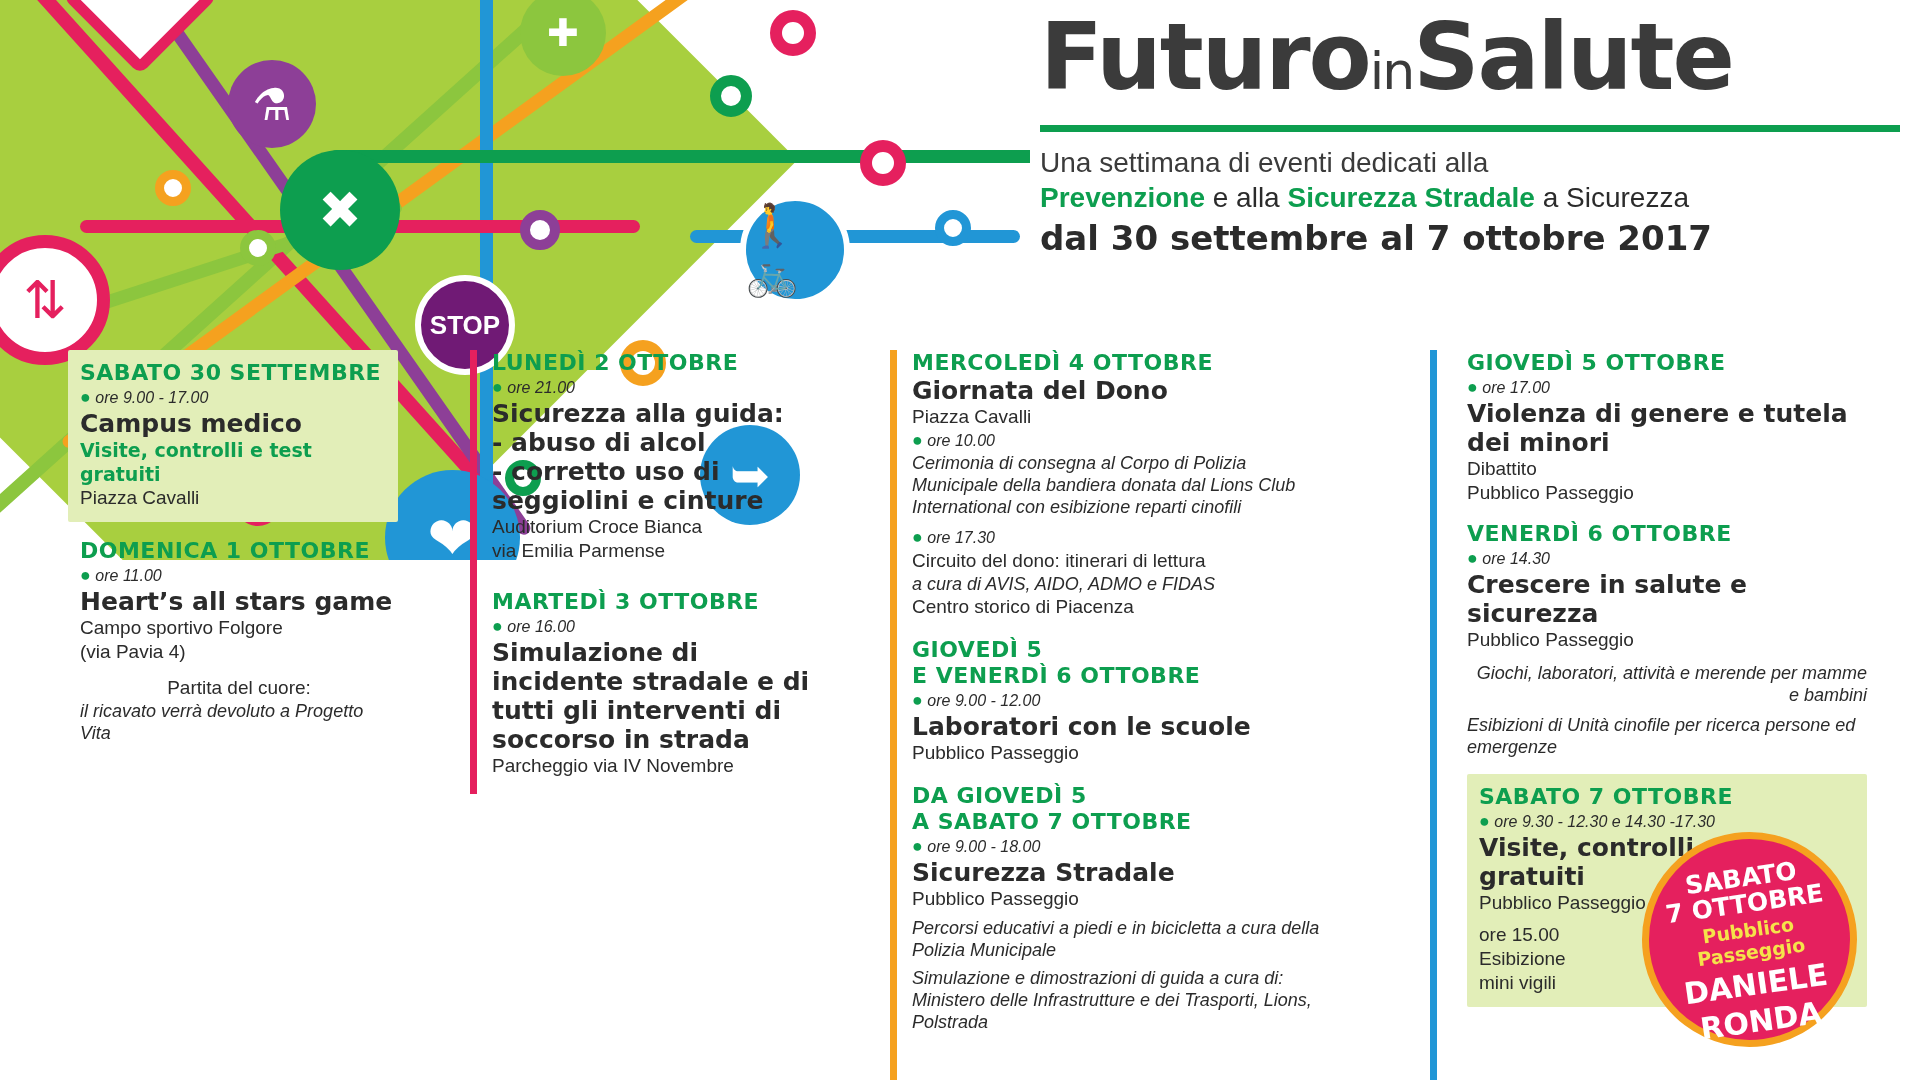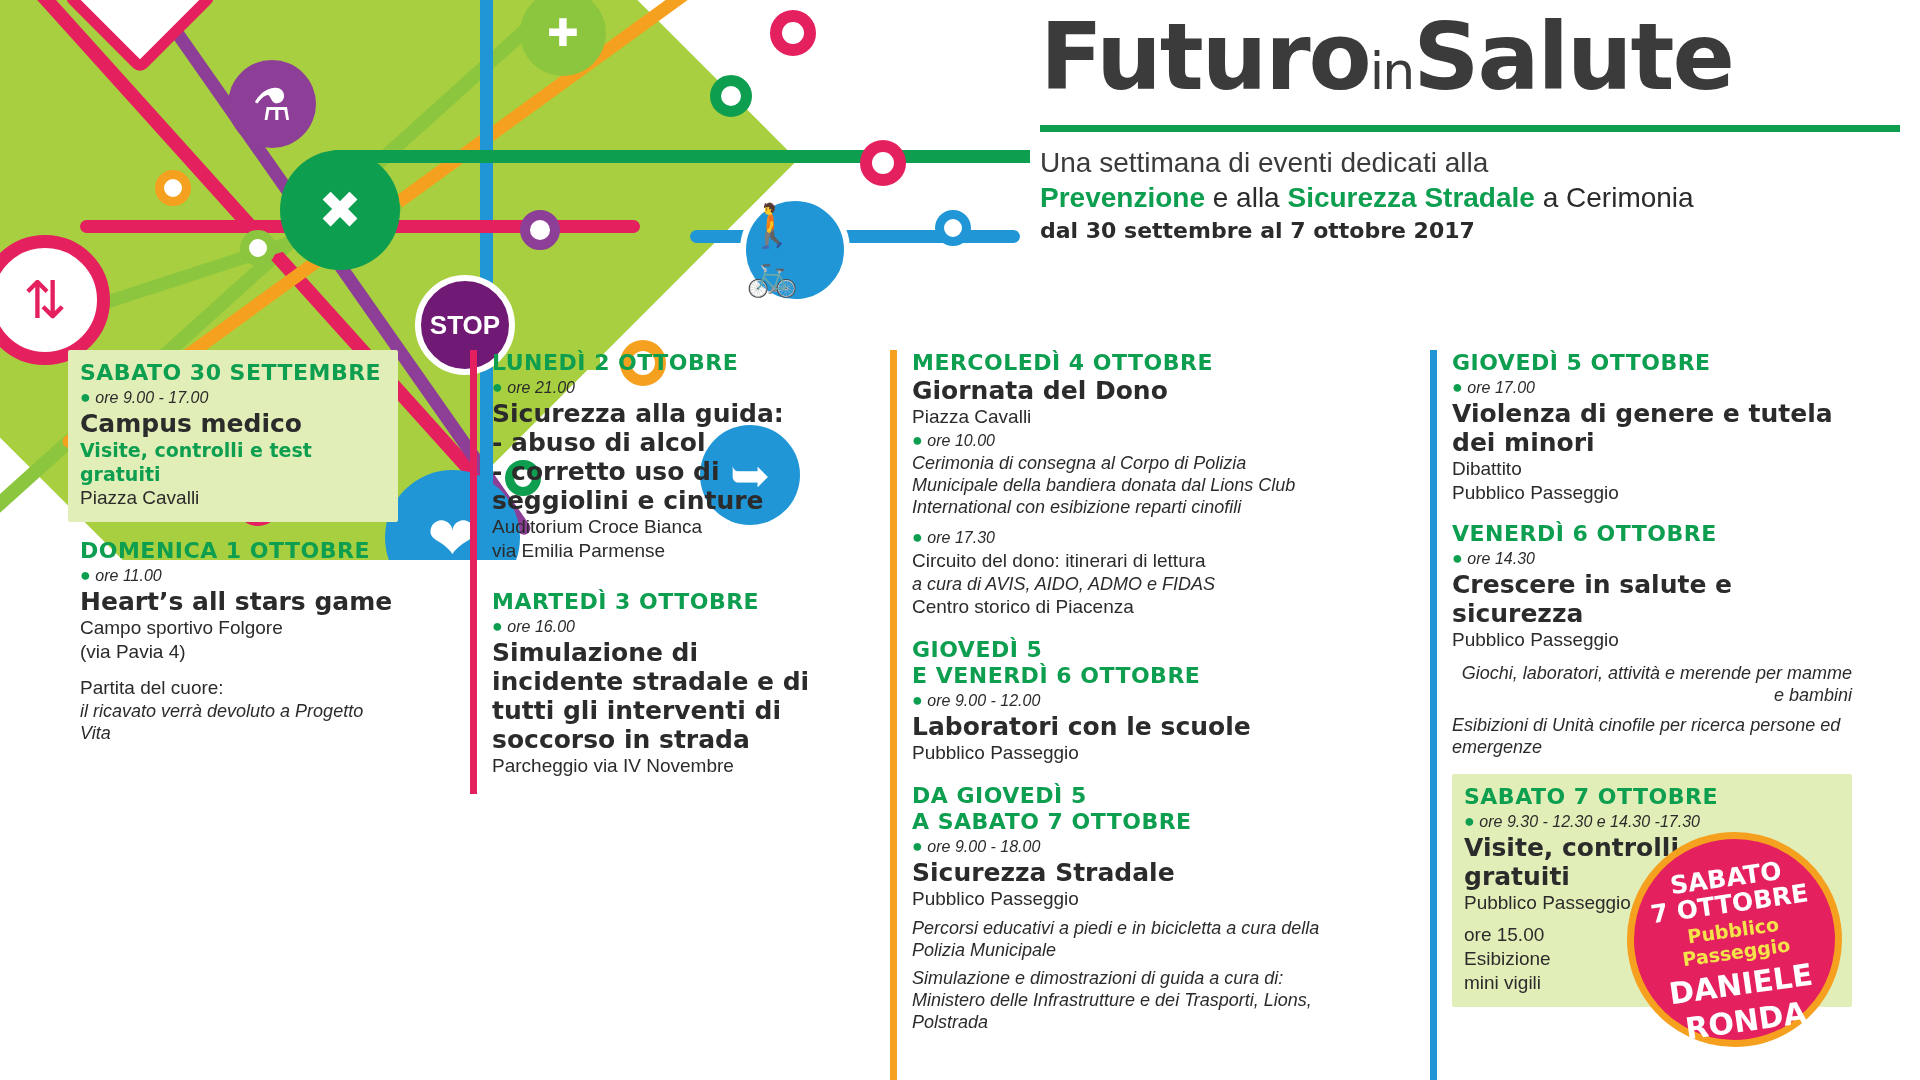--- a/index.html
+++ b/index.html
@@ -35,21 +35,21 @@
   #title{
     font-family:"DejaVu Sans", sans-serif;
     font-weight:bold;font-size:92px;line-height:95px;letter-spacing:-2px;
     color:#3b3b3b;white-space:nowrap;
   }
   #title .in{font-size:52px;font-weight:normal;color:#3b3b3b;}
   #titlerule{height:7px;background:#0d9e4f;margin:6px 0 14px 0;width:100%;}
   .sub1{font-size:28px;color:#3b3b3b;line-height:34px;}
   .sub2{font-size:28px;line-height:36px;}
   .sub2 b{color:#0d9e4f;font-weight:bold;}
-  .sub3{font-family:"DejaVu Sans", sans-serif;font-weight:bold;font-size:22px;color:#2b2b2b;margin-top:2px;}
+  .sub3{font-family:"DejaVu Sans", sans-serif;font-weight:bold;font-size:34px;color:#2b2b2b;margin-top:2px;}
   
   .col{position:absolute;top:350px;}
   #col1{left:68px;width:330px;}
   #col2{left:470px;width:320px;}
   #col3{left:890px;width:420px;}
   #col4{left:1430px;width:400px;}
   .bar{position:absolute;top:0;width:7px;bottom:0;}
   .barred{background:#e5205e;}
   .barorange{background:#f5a11f;}
   .barblue{background:#2196d6;}
@@ -118,40 +118,40 @@
   <div class="circ" style="left:85px;top:-58px;width:110px;height:110px;background:#fff;border:11px solid #e5205e;border-radius:10px;transform:rotate(45deg);"></div>
 </div>
 
 <div id="header">
   <div id="title">
     <span>Futuro</span><span class="in">in</span><span>Salute</span>
   </div>
   <div id="titlerule"></div>
   <div class="sub1">Una settimana di eventi dedicati alla</div>
   <div class="sub2">
-    <b>Prevenzione</b><span> e alla </span><b>Sicurezza Stradale</b><span> a Cerimonia</span>
+    <b>Prevenzione</b><span> e alla </span><b>Sicurezza Stradale</b><span> a Sicurezza</span>
   </div>
   <div class="sub3">dal 30 settembre al 7 ottobre  2017</div>
 </div>
 
 <div class="col" id="col1">
   <div class="block highlight">
     <div class="dayhead">SABATO 30 SETTEMBRE</div>
     <div class="time"><span class="dot">●</span> <span>ore 9.00 - 17.00</span></div>
     <div class="evtitle">Campus medico</div>
     <div class="evgreen">Visite, controlli e test gratuiti</div>
     <div class="place">Piazza Cavalli</div>
   </div>
   <div class="block" style="padding-left:12px;">
     <div class="dayhead">DOMENICA 1 OTTOBRE</div>
     <div class="time"><span class="dot">●</span> <span>ore 11.00</span></div>
     <div class="evtitle">Heart’s all stars game</div>
     <div class="place">Campo sportivo Folgore</div>
     <div class="place">(via Pavia 4)</div>
-    <div class="place" style="margin-top:12px;">Partita del cuore:</div>
+    <div class="place" style="margin-top:12px;text-align:center;">Partita del cuore:</div>
     <div class="note">il ricavato verrà devoluto a Progetto Vita</div>
   </div>
 </div>
 
 <div class="col" id="col2" style="padding-left:22px;">
   <div class="bar barred" style="left:0;"></div>
   <div class="block">
     <div class="dayhead">LUNEDÌ 2 OTTOBRE</div>
     <div class="time"><span class="dot">●</span> <span>ore 21.00</span></div>
     <div class="evtitle">Sicurezza alla guida:</div>
@@ -192,21 +192,21 @@
     <div class="dayhead">DA GIOVEDÌ 5</div>
     <div class="dayhead">A SABATO 7 OTTOBRE</div>
     <div class="time"><span class="dot">●</span> <span>ore 9.00 - 18.00</span></div>
     <div class="evtitle">Sicurezza Stradale</div>
     <div class="place">Pubblico Passeggio</div>
     <div class="note" style="margin-top:6px;">Percorsi educativi a piedi e in bicicletta a cura della Polizia Municipale</div>
     <div class="note" style="margin-top:6px;">Simulazione e dimostrazioni di guida a cura di: Ministero delle Infrastrutture e dei Trasporti, Lions, Polstrada</div>
   </div>
 </div>
 
-<div class="col" id="col4" style="top:350px;padding-left:22px;">
+<div class="col" id="col4" style="top:350px;padding-left:37px;">
   <div class="bar barblue" style="left:0;top:0;height:735px;"></div>
   <div class="block">
     <div class="dayhead">GIOVEDÌ 5 OTTOBRE</div>
     <div class="time"><span class="dot">●</span> <span>ore 17.00</span></div>
     <div class="evtitle">Violenza di genere e tutela dei minori</div>
     <div class="place">Dibattito</div>
     <div class="place">Pubblico Passeggio</div>
   </div>
   <div class="block" style="margin-top:16px;">
     <div class="dayhead">VENERDÌ 6 OTTOBRE</div>

